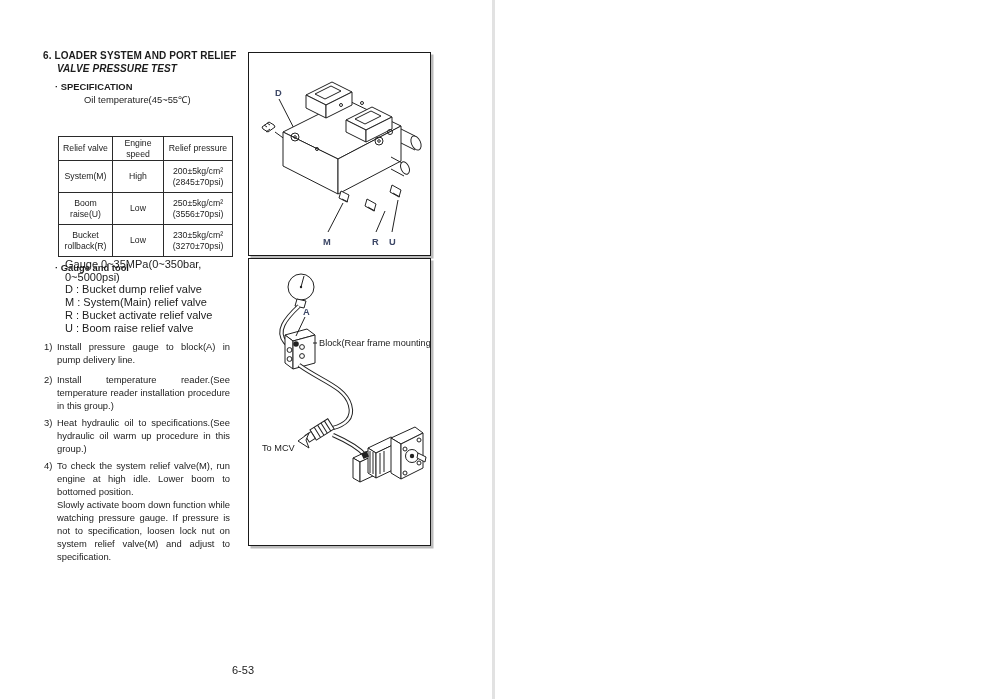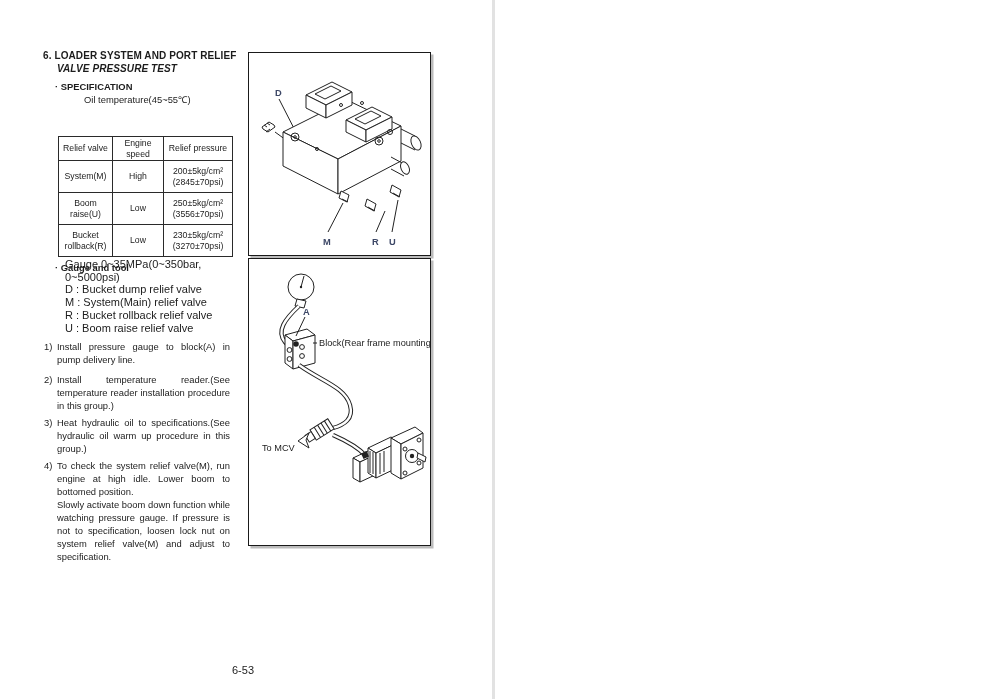--- a/index.html
+++ b/index.html
@@ -82,21 +82,21 @@
       </td>
     </tr>
   </tbody>
     </table>
 
   <div class="abs sec-head" style="left:55px;top:262px;">·  Gauge and tool</div>
   <div class="abs gauge-list">
     <div>Gauge 0~35MPa(0~350bar, 0~5000psi)</div>
     <div>D : Bucket dump relief valve</div>
     <div>M : System(Main) relief valve</div>
-    <div>R : Bucket rollback relief valve</div>
+    <div>R : Bucket activate relief valve</div>
     <div>U : Boom raise relief valve</div>
   </div>
 
   <div class="step" style="left:44px;top:340px;">
     <div class="num">1)</div>
     <div class="stx">Install pressure gauge to block(A) in pump delivery line.</div>
   </div>
   <div class="step" style="left:44px;top:373px;">
     <div class="num">2)</div>
     <div class="stx">Install temperature reader.(See temperature reader installation procedure in this group.)</div>

